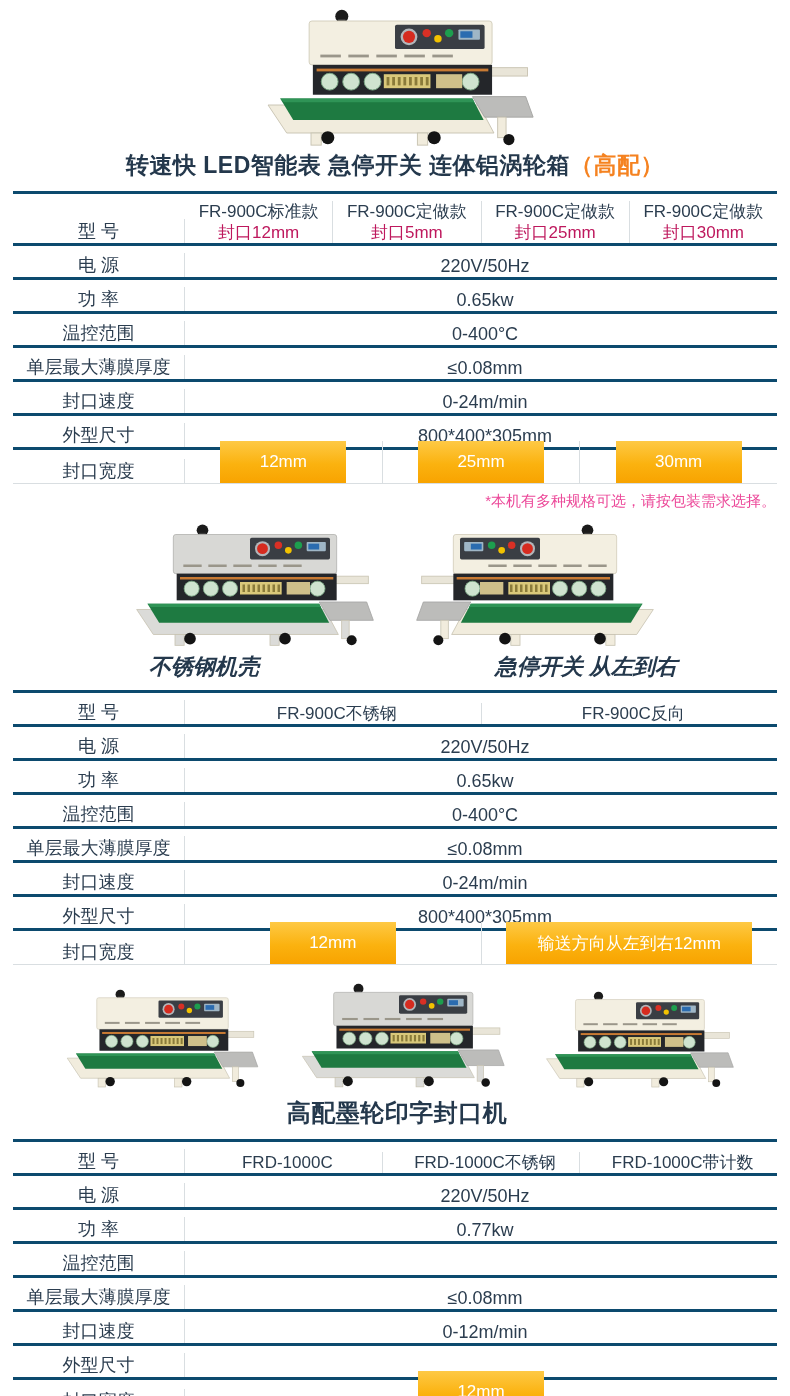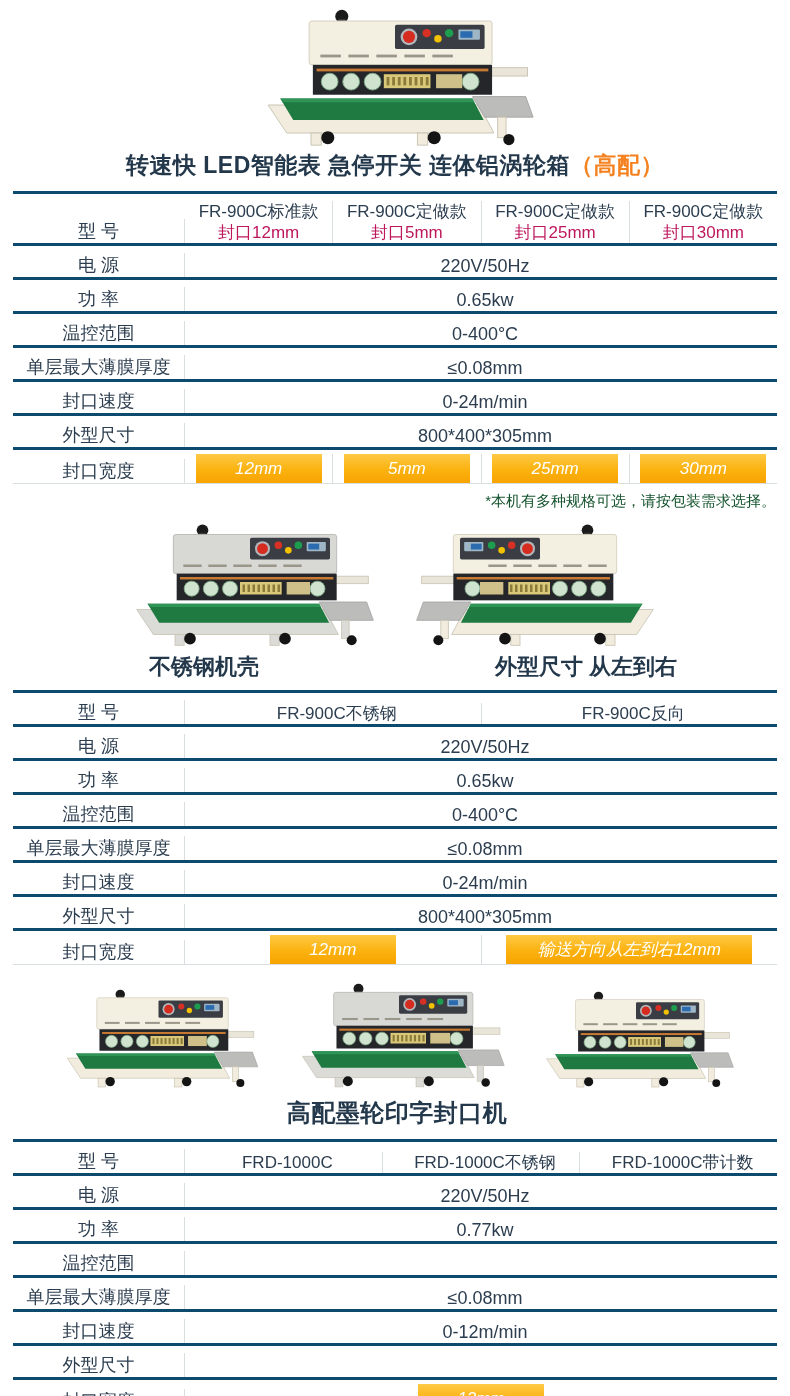--- a/index.html
+++ b/index.html
@@ -31,36 +31,36 @@
   .t-col {
     flex:1; display:flex; flex-direction:column; align-items:center; justify-content:center;
     border-right:1px solid #d9dee1;
   }
   .t-col:last-child { border-right:none; }
   .m-name { font-size:17px; line-height:21px; }
   .m-sub { font-size:17px; line-height:21px; color:#be185d; }
   .btncell { flex-direction:row; }
   .mm-btn {
     display:flex; align-items:center; justify-content:center;
-    width:126px; height:29px; color:#ffffff; font-size:17px;
+    width:126px; height:42px; color:#ffffff; font-size:17px;
     background:linear-gradient(180deg, #fec945 0%, #fbb20f 55%, #f8a300 100%);
-    cursor:pointer; user-select:none;font-style:italic;
+    cursor:pointer; user-select:none;
   }
   .mm-btn.wide { width:246px; }
 
   .footnote {
-    text-align:right; font-size:15px; color:#14532d;
+    text-align:right; font-size:15px; color:#ec4899;
     margin:8px 14px 0 0;
   }
 
   .photo-row { display:flex; justify-content:center; align-items:flex-end; }
   .photo-row.two { margin-top:10px; gap:40px; }
   .photo-row.three { margin-top:16px; gap:8px; }
   .captions { display:flex; margin:4px 13px 8px 13px; }
-  .cap { width:50%; text-align:center; font-size:22px; font-weight:bold; color:#24384c; }
+  .cap { width:50%; text-align:center; font-size:22px; font-weight:bold; color:#24384c;font-style:italic; }
   .title3 { font-size:24px; margin:8px 0 10px 4px; }
 
   .flip { transform:scaleX(-1); }
   .machine--cream { --body:#f3efe1; --edge:#d2cdbb; --frame:#f1ecdd; }
   .machine--steel { --body:#d8d8d5; --edge:#b3b3b0; --frame:#dbdbd8; }
   svg.machine { display:block; }
 </style>
 </head>
 <body>
 
@@ -180,44 +180,41 @@
   <div class="t-row row-std">
     <div class="t-label">外型尺寸</div>
     <div class="t-value">800*400*305mm</div>
   </div>
   <div class="t-row row-width">
     <div class="t-label">封口宽度</div>
     <div class="t-col btncell">
       <div class="mm-btn">12mm</div>
     </div>
     <div class="t-col btncell">
-      <div class="mm-btn">5mm</div>
-    </div>
-    <div class="t-col btncell">
       <div class="mm-btn">25mm</div>
     </div>
     <div class="t-col btncell">
       <div class="mm-btn">30mm</div>
     </div>
   </div>
 </div>
 
 <div class="footnote">*本机有多种规格可选，请按包装需求选择。</div>
 
 <div class="photo-row two">
   <svg class="machine machine--steel" width="250" height="127" viewBox="0 0 300 152" preserveAspectRatio="xMidYMid meet">
     <use href="#machineG"></use>
   </svg>
   <svg class="machine machine--cream flip" width="250" height="127" viewBox="0 0 300 152" preserveAspectRatio="xMidYMid meet">
     <use href="#machineG"></use>
   </svg>
 </div>
 <div class="captions">
   <div class="cap">不锈钢机壳</div>
-  <div class="cap">外型尺寸 从左到右</div>
+  <div class="cap">急停开关 从左到右</div>
 </div>
 
 <div class="spec-table">
   <div class="t-row row-std">
     <div class="t-label">型 号</div>
     <div class="t-col">
       <div class="m-name">FR-900C不锈钢</div>
     </div>
     <div class="t-col">
       <div class="m-name">FR-900C反向</div>

